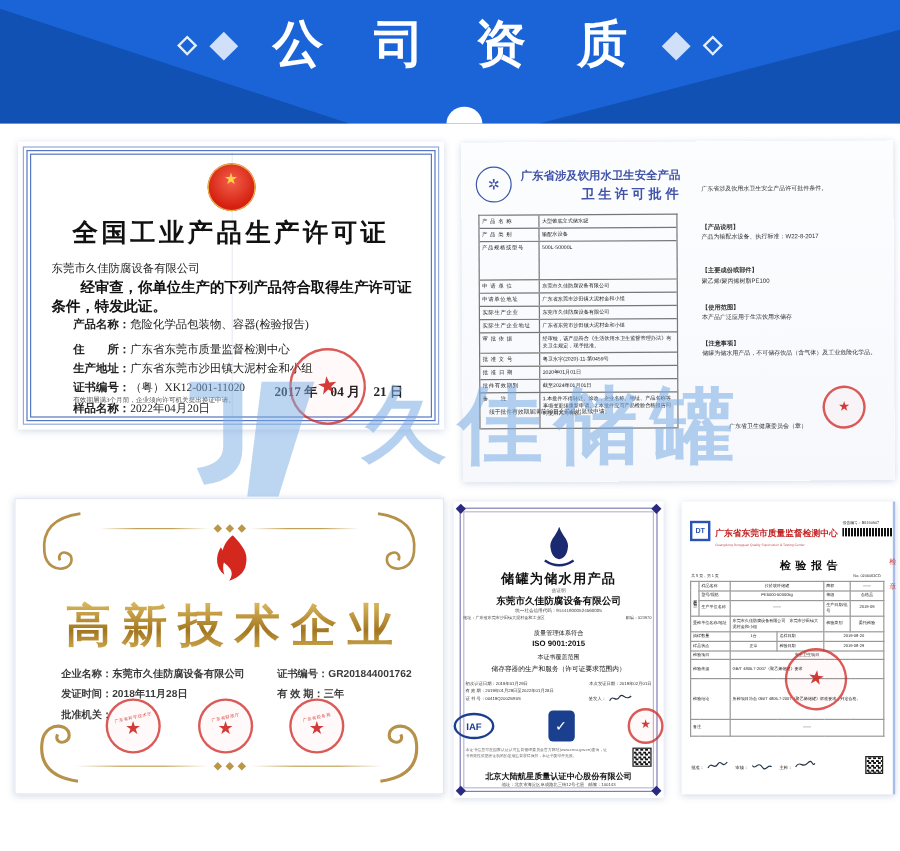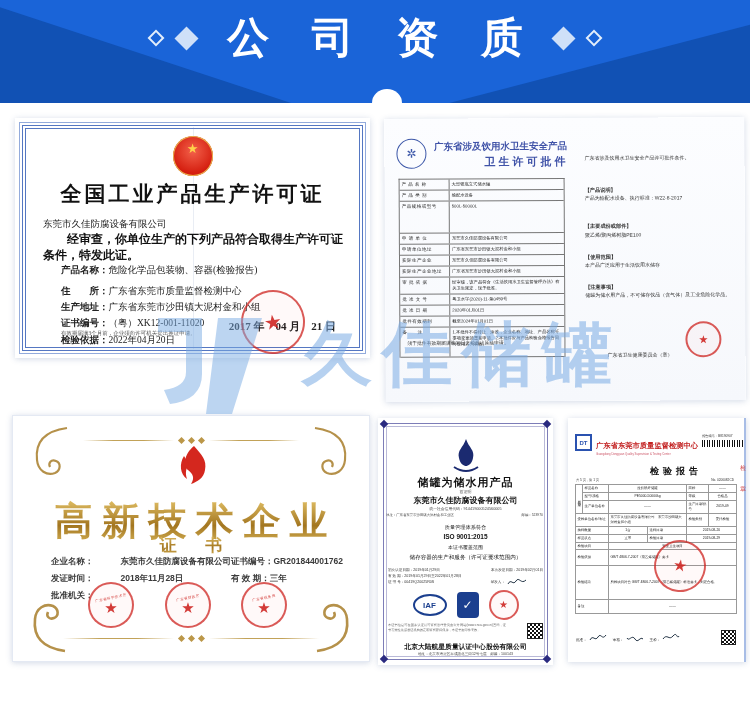--- a/index.html
+++ b/index.html
@@ -91,21 +91,21 @@
   .hit .c-br { right:6px; bottom:6px; transform:scale(-1,-1); }
   .hit .orn { position:absolute; left:70px; right:70px; display:flex; align-items:center; justify-content:center; gap:5px; }
   .hit .orn .ln { flex:1; height:1px; background:linear-gradient(90deg,transparent,#c2a258,#c2a258,transparent); }
   .hit .orn .dm { width:5px; height:5px; background:#bb9748; transform:rotate(45deg); }
   .hit .orn.top { top:22px; } .hit .orn.bot { bottom:20px; left:50px; right:50px; }
   .hit .torch { position:absolute; left:50%; top:30px; transform:translateX(-50%); width:40px; height:48px; }
   .hit .gt { position:absolute; left:0; top:80px; width:100%; text-align:center; font-size:38px; font-weight:bold; letter-spacing:9px; text-indent:9px;
     color:#b08a2e; background:linear-gradient(180deg,#e8c86e,#a37620 58%,#dcba5e); -webkit-background-clip:text; background-clip:text; -webkit-text-fill-color:transparent; }
   .hit .gt2 { position:absolute; left:0; top:118px; width:100%; text-align:center; font-size:17px; font-weight:bold; letter-spacing:12px; text-indent:12px;
     color:#b08a2e; background:linear-gradient(180deg,#e8c86e,#a37620 58%,#dcba5e); -webkit-background-clip:text; background-clip:text; -webkit-text-fill-color:transparent; }
-  .hit .row { position:absolute; left:38px; width:300px; display:flex; font-size:8.5px; font-weight:bold; color:#3b3b3b;gap:27px; }
+  .hit .row { position:absolute; left:38px; width:300px; display:flex; font-size:8.5px; font-weight:bold; color:#3b3b3b; }
   .hit .row .r { position:absolute; left:180px; }
   .hit .r1 { top:140px; } .hit .r2 { top:157px; } .hit .r3 { top:174px; }
   .hit .seal { width:46px; height:46px; }
   .hit .s1 { left:75px; top:166px; } .hit .s2 { left:152px; top:166px; } .hit .s3 { left:228px; top:166px; }
   .hit .seal .star { font-size:15px; }
 
   
   .iso { left:378px; top:418px; width:175px; height:247px; }
   .iso .bd { position:absolute; inset:5px; border:1px solid #7d7db8; }
   .iso .bd2 { position:absolute; inset:8px; border:1px solid #b9b9d8; }
@@ -120,21 +120,21 @@
   .iso .zip { position:absolute; right:10px; top:95px; font-size:3.4px; color:#444; }
   .iso .sys { position:absolute; left:0; top:106px; width:100%; text-align:center; font-size:5.2px; color:#222; }
   .iso .std { position:absolute; left:0; top:115px; width:100%; text-align:center; font-size:6.5px; font-weight:bold; color:#111; }
   .iso .covl { position:absolute; left:0; top:126px; width:100%; text-align:center; font-size:5px; color:#222; }
   .iso .cov { position:absolute; left:0; top:136px; width:100%; text-align:center; font-size:5.6px; color:#111; }
   .iso .m1 { position:absolute; left:10px; top:150px; font-size:3.6px; color:#333; }
   .iso .m1b { position:absolute; right:10px; top:150px; font-size:3.6px; color:#333; }
   .iso .m2 { position:absolute; left:10px; top:156px; font-size:3.6px; color:#333; }
   .iso .m3 { position:absolute; left:10px; top:162px; font-size:3.6px; color:#333; }
   .iso .m3b { position:absolute; right:26px; top:160px; font-size:3.6px; color:#333; display:flex; gap:2px; align-items:center; }
-  .iso .logos { position:absolute; left:0; top:172px; width:100%; display:flex; align-items:center; justify-content:center; gap:10px; }
+  .iso .logos { position:absolute; left:0; top:172px; width:100%; display:flex; align-items:center; justify-content:space-between; gap:10px; }
   .iso .iaf { width:34px; height:22px; border:2px solid #1b3f8f; border-radius:50%; color:#1b3f8f; font-weight:bold; font-size:8px;
     display:flex; align-items:center; justify-content:center; }
   .iso .cnas { width:22px; height:26px; background:#1b3f8f; border-radius:4px; color:#fff; font-size:12px; display:flex; align-items:center; justify-content:center; }
   .iso .seal { position:static; width:30px; height:30px; }
   .iso .seal .star { font-size:10px; }
   .iso .fine { position:absolute; left:10px; top:205px; width:118px; font-size:3.2px; color:#666; line-height:1.5; text-align:justify; }
   .iso .qr { position:absolute; right:10px; top:205px; width:16px; height:16px; }
   .iso .iss { position:absolute; left:0; top:224px; width:100%; text-align:center; font-size:6.8px; font-weight:bold; color:#111; }
   .iso .issa { position:absolute; left:0; top:234px; width:100%; text-align:center; font-size:3.6px; color:#444; }
 
@@ -212,21 +212,21 @@
         </div>
       <div class="fr">
           <b>生产地址：</b>
           <span>广东省东莞市沙田镇大泥村金和小组</span>
         </div>
       <div class="fr">
           <b>证书编号：</b>
           <span>（粤）XK12-001-11020</span>
         </div>
       <div class="fr">
-          <b>检验依据：</b>
+          <b>样品名称：</b>
           <span>2022年04月20日</span>
         </div>
     </div>
     <div class="note">有效期届满3个月前，企业须向许可机关提出换证申请。</div>
     <div class="date">2017 年　04 月　21 日</div>
     <div class="seal">
         <span class="star">★</span>
       </div>
   </div>
 
@@ -323,21 +323,20 @@
         <span class="dm"></span>
         <span class="dm"></span>
         <span class="dm"></span>
         <span class="ln"></span>
       </div>
     <svg class="torch" viewBox="0 0 40 48">
       <path d="M23 0 C31 9 36 14 34 24 C33 32 26 36 20 38 C24 32 22 28 17 24 C12 20 13 8 23 0 Z" fill="#d4271e"></path>
       <path d="M13 10 C8 18 9 28 16 33 C14 27 15 22 18 18 Z" fill="#d4271e"></path>
     </svg>
     <div class="gt">高新技术企业</div>
-    <div class="gt2">证 书</div>
     <div class="row r1">
       <span>企业名称：</span>
         <span>东莞市久佳防腐设备有限公司</span>
       <span class="r"><span>证书编号：</span><span>GR201844001762</span></span>
     </div>
     <div class="row r2">
       <span>发证时间：</span>
         <span>2018年11月28日</span>
       <span class="r"><span>有 效 期：</span><span>三年</span></span>
     </div>

